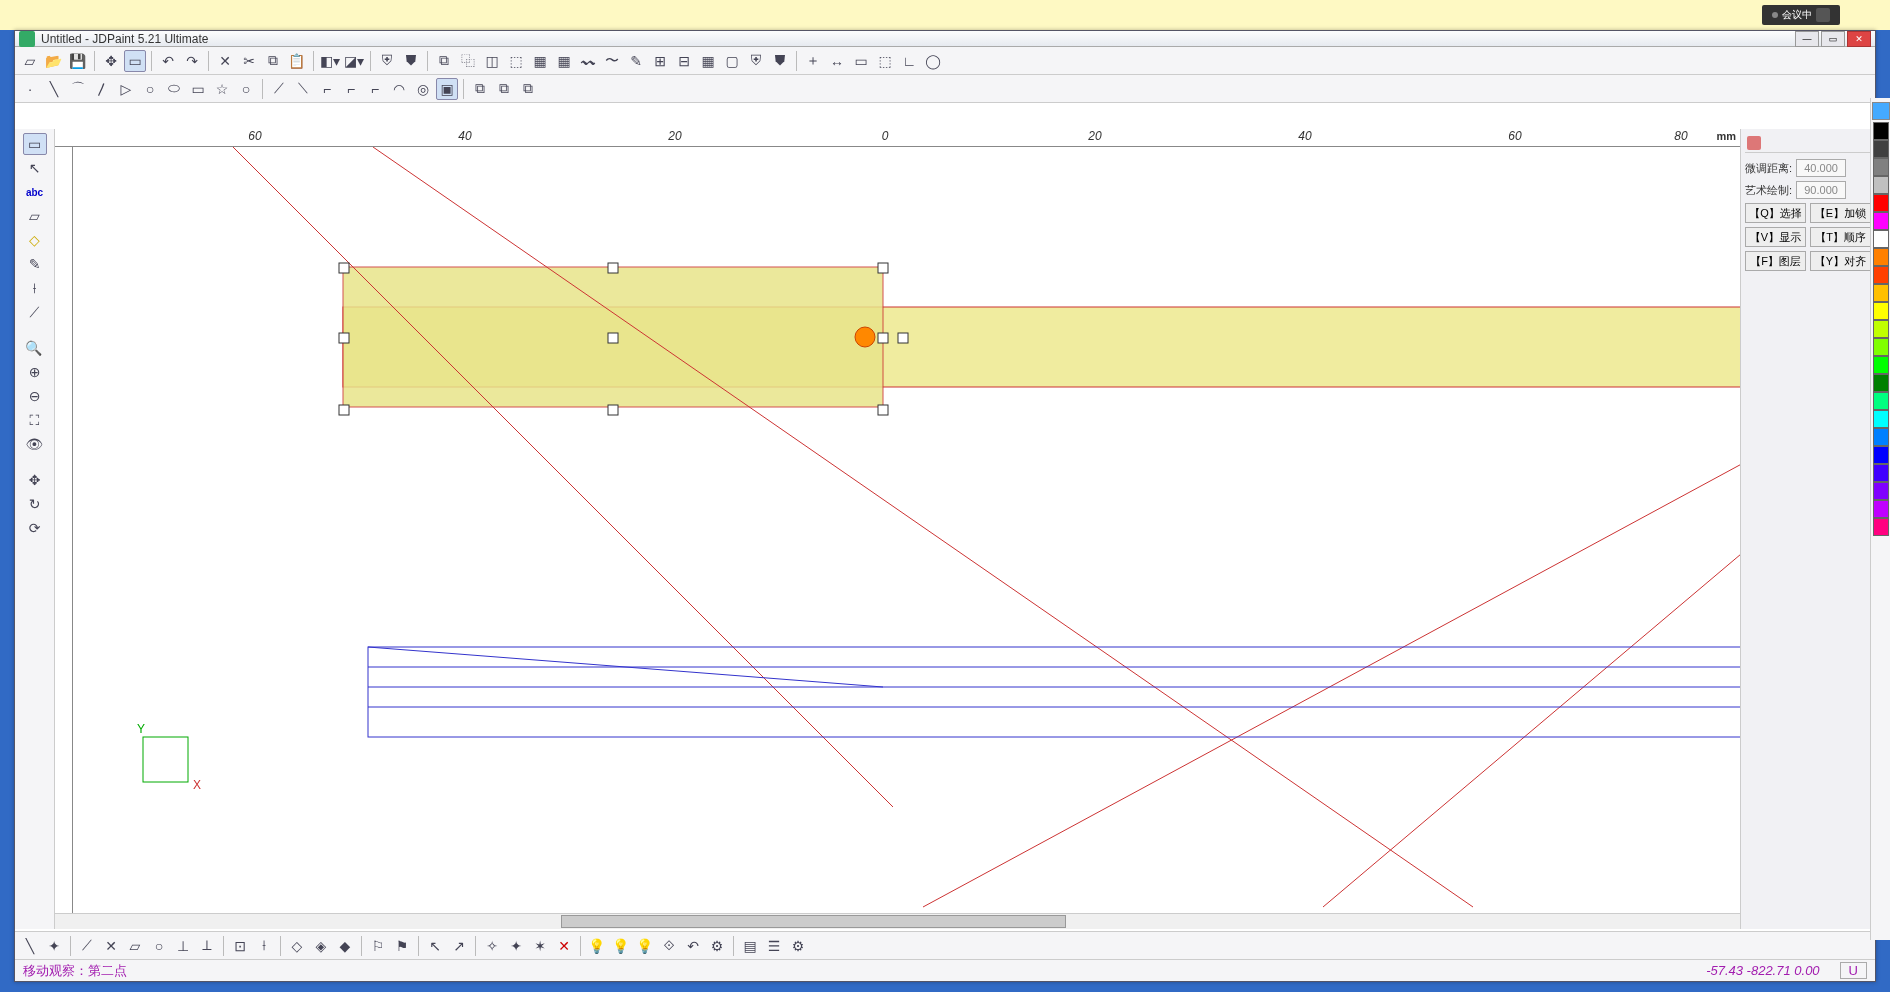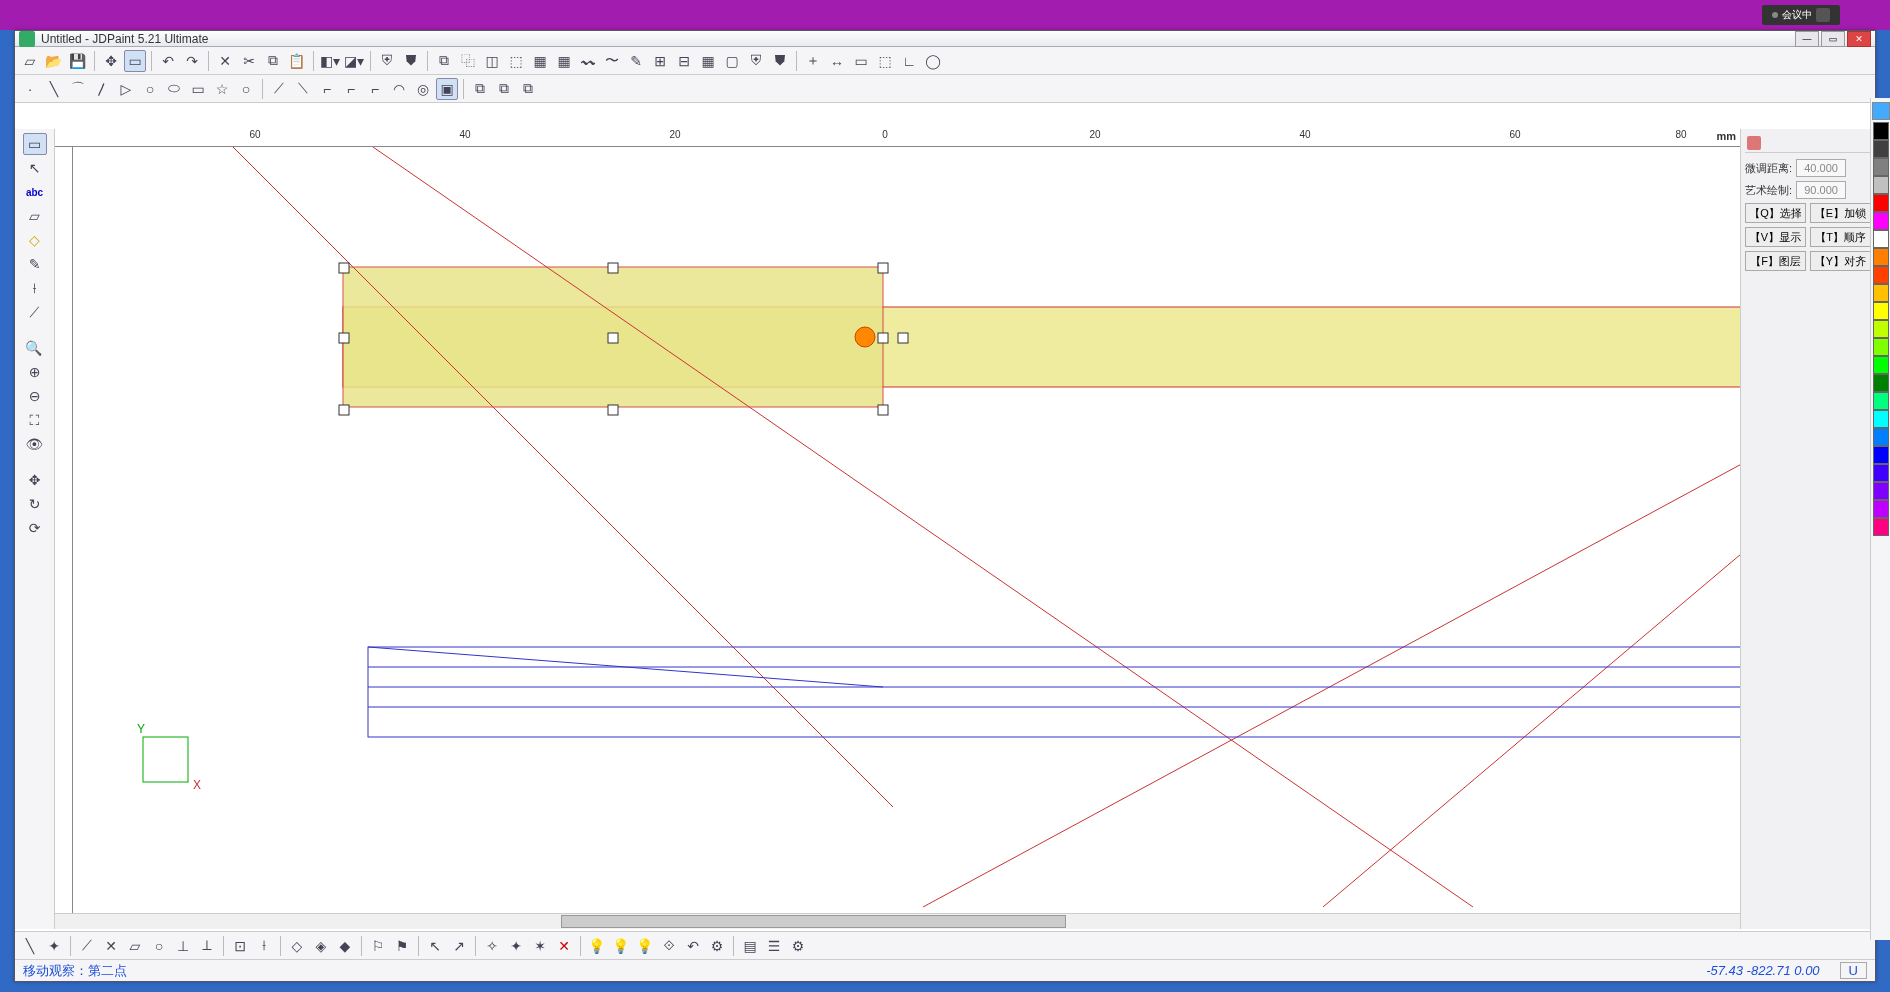--- a/index.html
+++ b/index.html
@@ -1,18 +1,18 @@
 <!DOCTYPE html>
 <html><head>
 <meta charset="utf-8">
 <style>
 * { margin: 0; padding: 0; box-sizing: border-box; font-family: "Microsoft YaHei", Arial, sans-serif; }
 body { width: 1890px; height: 992px; background: #316ac5; overflow: hidden; position: relative; }
 
-.desktop-bar { position: absolute; top: 0; left: 0; right: 0; height: 30px; background: #a21caf; display: flex; }
+.desktop-bar { position: absolute; top: 0; left: 0; right: 0; height: 30px; background: #fef9c3; display: flex; }
 .desktop-status { position: absolute; right: 50px; top: 5px; display: flex; gap: 8px; }
 .status-badge { background: #333; color: #fff; font-size: 10px; padding: 3px 10px; border-radius: 2px; display: flex; align-items: center; gap: 4px; }
 .status-dot { width: 6px; height: 6px; border-radius: 50%; background: #888; }
 .status-dropdown { width: 14px; height: 14px; background: #555; border-radius: 2px; }
 
 .app-window { position: absolute; top: 30px; left: 14px; right: 14px; bottom: 10px; background: #fff; border: 1px solid #556; box-shadow: 0 0 4px rgba(0,0,0,0.3); }
 
 .title-bar { height: 16px; background: linear-gradient(#fdfdfd,#e6eaf0); border-bottom: 1px solid #aaa; display: flex; align-items: center; padding: 0 4px; }
 .title-icon { width: 16px; height: 16px; background: #3a6; border-radius: 2px; margin-right: 6px; }
 .title-text { font-size: 12px; color: #333; flex: 1; }
@@ -28,21 +28,21 @@
 .tb-btn.active { background: #d0e0f5; border-color: #88a; }
 .tb-sep { width: 1px; height: 20px; background: #bbb; margin: 0 3px; }
 
 .work-area { position: absolute; top: 98px; left: 0; right: 0; bottom: 52px; display: flex; }
 
 .left-toolbox { width: 40px; background: #f5f5f7; border-right: 1px solid #ccc; display: flex; flex-direction: column; align-items: center; padding-top: 4px; gap: 2px; }
 .left-toolbox .tb-btn { width: 24px; height: 22px; }
 
 .canvas-wrap { flex: 1; position: relative; background: #fff; display: flex; flex-direction: column; }
 .h-ruler { height: 18px; background: #fff; border-bottom: 1px solid #888; position: relative; overflow: hidden; }
-.ruler-label { position: absolute; top: 0; font-size: 10px; color: #333; transform: translateX(-50%); }
+.ruler-label { position: absolute; top: 0; font-size: 12px; color: #333; transform: translateX(-50%); font-style: italic; }
 .ruler-unit { position: absolute; right: 4px; top: 1px; font-size: 11px; font-weight: bold; color: #333; }
 
 .canvas-body { flex: 1; display: flex; position: relative; }
 .v-ruler { width: 18px; background: #fff; border-right: 1px solid #888; position: relative; }
 
 .drawing-canvas { flex: 1; position: relative; background: #fff; overflow: hidden; }
 .drawing-canvas svg { position: absolute; width: 100%; height: 100%; }
 
 .h-scrollbar { height: 16px; background: #f0f0f0; border-top: 1px solid #ccc; position: relative; }
 .h-scroll-thumb { position: absolute; top: 1px; bottom: 1px; left: 30%; width: 30%; background: #ccc; border: 1px solid #999; }
@@ -55,21 +55,21 @@
 .panel-input { width: 50px; height: 18px; border: 1px solid #aaa; background: #f8f8f8; color: #888; font-size: 11px; padding: 0 2px; text-align: center; }
 .panel-btn-row { display: flex; gap: 4px; margin-bottom: 4px; }
 .panel-btn { flex: 1; height: 20px; font-size: 11px; background: #eee; border: 1px solid #aaa; cursor: pointer; }
 
 .color-palette { width: 20px; position: absolute; right: 0; top: 98px; bottom: 52px; background: #f5f5f7; border-left: 1px solid #ccc; display: flex; flex-direction: column; align-items: center; padding-top: 4px; gap: 0; }
 .palette-header { width: 18px; height: 18px; background: #4af; border: 1px solid #888; margin-bottom: 2px; }
 .color-cell { width: 16px; height: 18px; border: 1px solid #666; cursor: pointer; }
 
 .bottom-toolbar { position: absolute; bottom: 22px; left: 0; right: 0; height: 28px; background: #f5f5f7; border-top: 1px solid #ccc; display: flex; align-items: center; padding: 0 4px; gap: 2px; }
 
-.status-bar { position: absolute; bottom: 0; left: 0; right: 0; height: 22px; background: #f5f5f7; border-top: 1px solid #ccc; display: flex; align-items: center; padding: 0 8px; font-size: 13px; color: #1d4ed8; }
+.status-bar { position: absolute; bottom: 0; left: 0; right: 0; height: 22px; background: #f5f5f7; border-top: 1px solid #ccc; display: flex; align-items: center; padding: 0 8px; font-size: 13px; color: #a21caf; }
 .status-left { flex: 1; }
 .status-coords { margin-right: 20px; font-style: italic; }
 .status-mode { border: 1px solid #aaa; padding: 0 8px; }
 
 .sel-handle { fill: #fff; stroke: #333; stroke-width: 1; }
 .drag-point { fill: #f80; stroke: #c40; }
 .cursor-icon { position: absolute; left: 660px; top: 256px; }
 </style>
 </head>
 <body>

